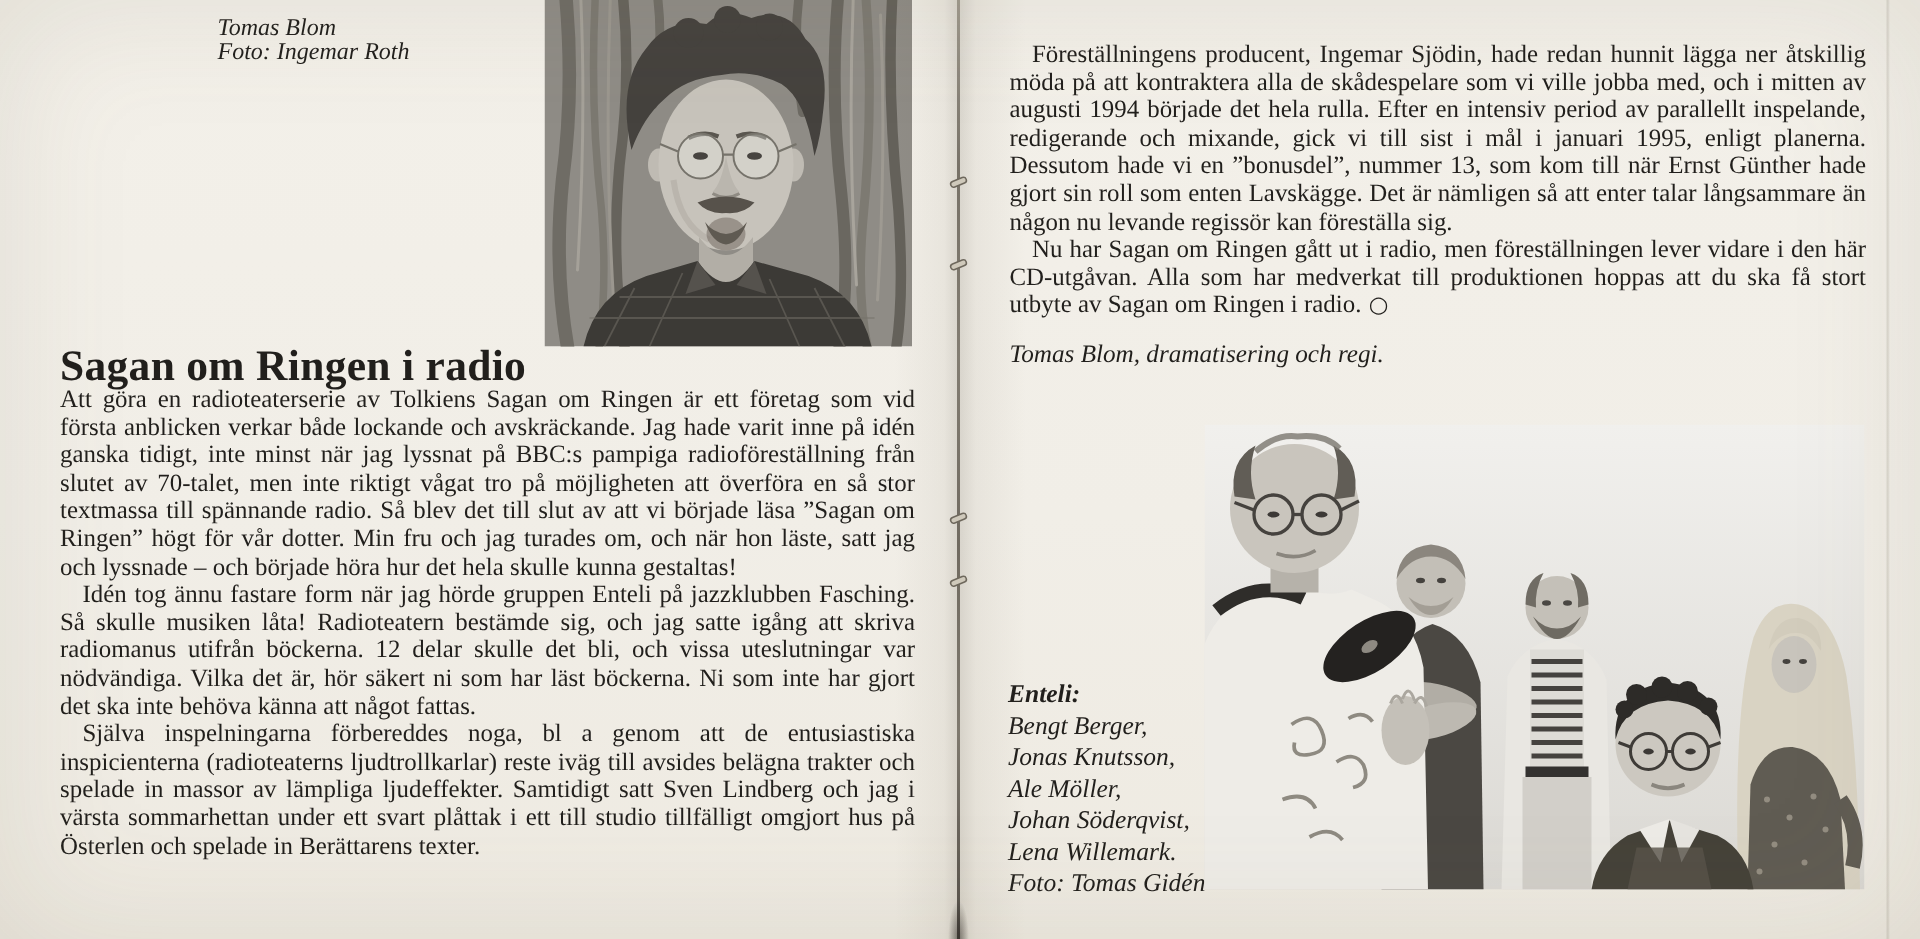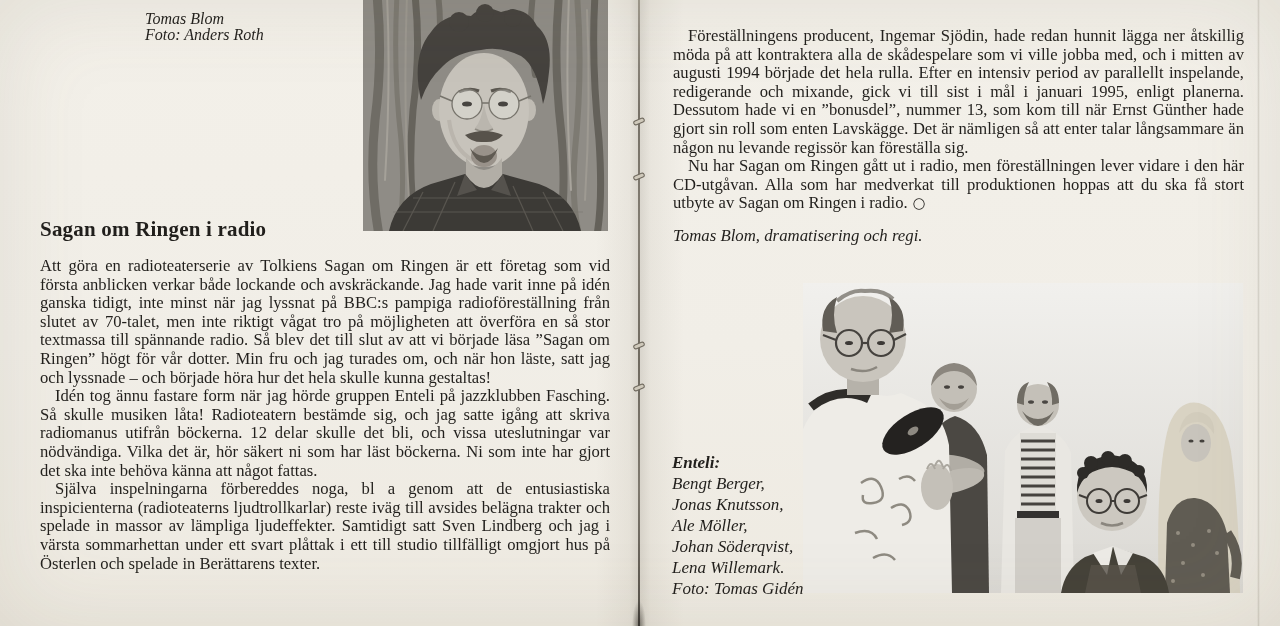--- a/index.html
+++ b/index.html
@@ -44,22 +44,22 @@
   .right-edge {
     position: absolute; left: 1257px; top: 0; width: 3px; height: 626px; z-index: 5;
     background: linear-gradient(90deg, rgba(90,82,64,0), rgba(90,82,64,.16), rgba(90,82,64,0));
   }
   
   .caption-top {
     position: absolute; top: 11px; left: 145px; width: 201px;
     font-style: italic; font-size: 16px; line-height: 15.5px;
   }
   .headline {
-    position: absolute; left: 40px; top: 217px; margin: 0;
-    font-size: 21px; font-weight: bold; letter-spacing: .2px;
+    position: absolute; left: 40px; top: 228px; margin: 0;
+    font-size: 29px; font-weight: bold; letter-spacing: .2px;
   }
   .body-col p {
     margin: 0; text-align: justify;
     font-size: 16.6px; line-height: 18.6px;
   }
   .body-col p.p-indent { text-indent: 15px; }
   .left-body  { position: absolute; left: 40px;  top: 257px; width: 570px; }
   .right-body { position: absolute; left: 673px; top: 27px;  width: 571px; }
   .endmark { font-family: "DejaVu Sans", sans-serif; font-size: 15px; margin-left: 5px; }
   .byline {
@@ -79,21 +79,21 @@
 </style>
 </head>
 <body>
 
 <div class="spread">
 
   <div>
 
     <div class="caption-top">
       <div>Tomas Blom</div>
-      <div>Foto: Anders Roth</div>
+      <div>Foto: Ingemar Roth</div>
     </div>
 
     <div class="photo portrait-photo">
       <svg viewBox="0 0 245 231" width="245" height="231" xmlns="http://www.w3.org/2000/svg">
         <rect width="245" height="231" fill="#8f8c86"></rect>
         <g fill="none" stroke-linecap="round">
           <path d="M14,-5 Q20,60 12,120 Q6,180 16,235" stroke="#6f6c65" stroke-width="9"></path>
           <path d="M34,-5 Q30,70 38,140 Q42,190 36,235" stroke="#7c7971" stroke-width="5"></path>
           <path d="M52,-5 Q58,50 50,110 Q44,180 54,235" stroke="#66635c" stroke-width="7"></path>
           <path d="M75,-5 Q80,30 72,70" stroke="#716e67" stroke-width="6"></path>

